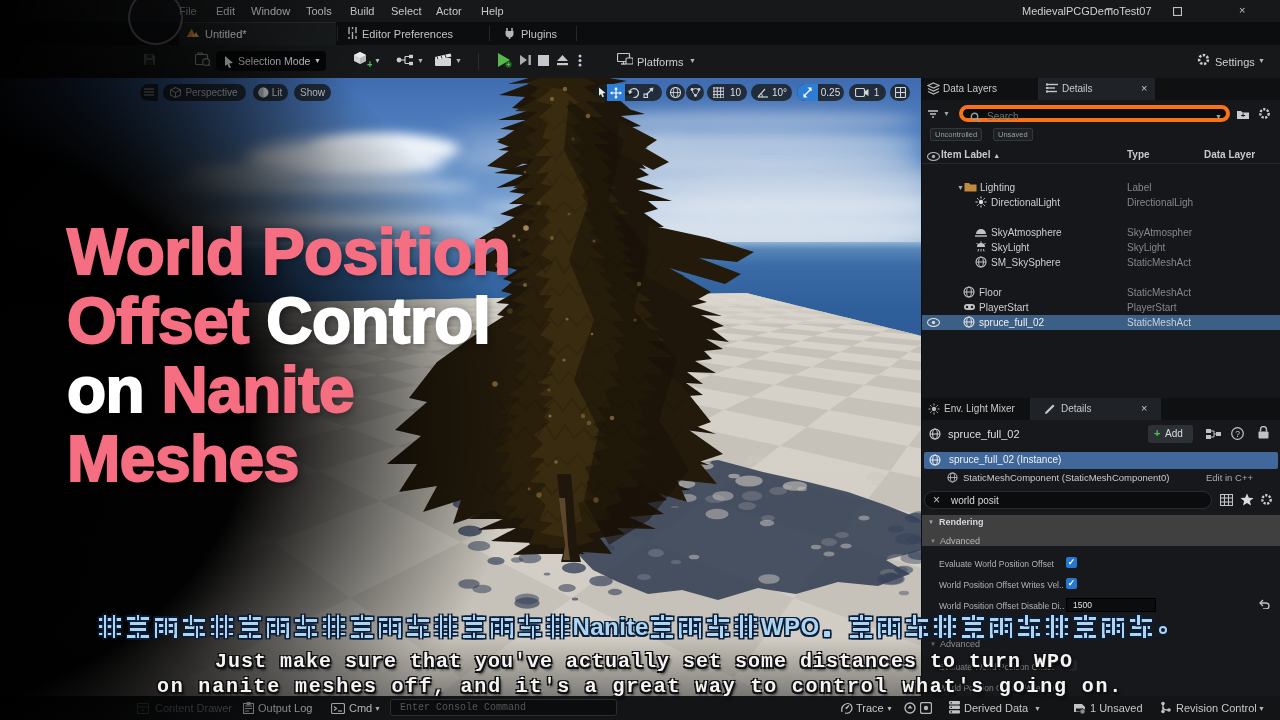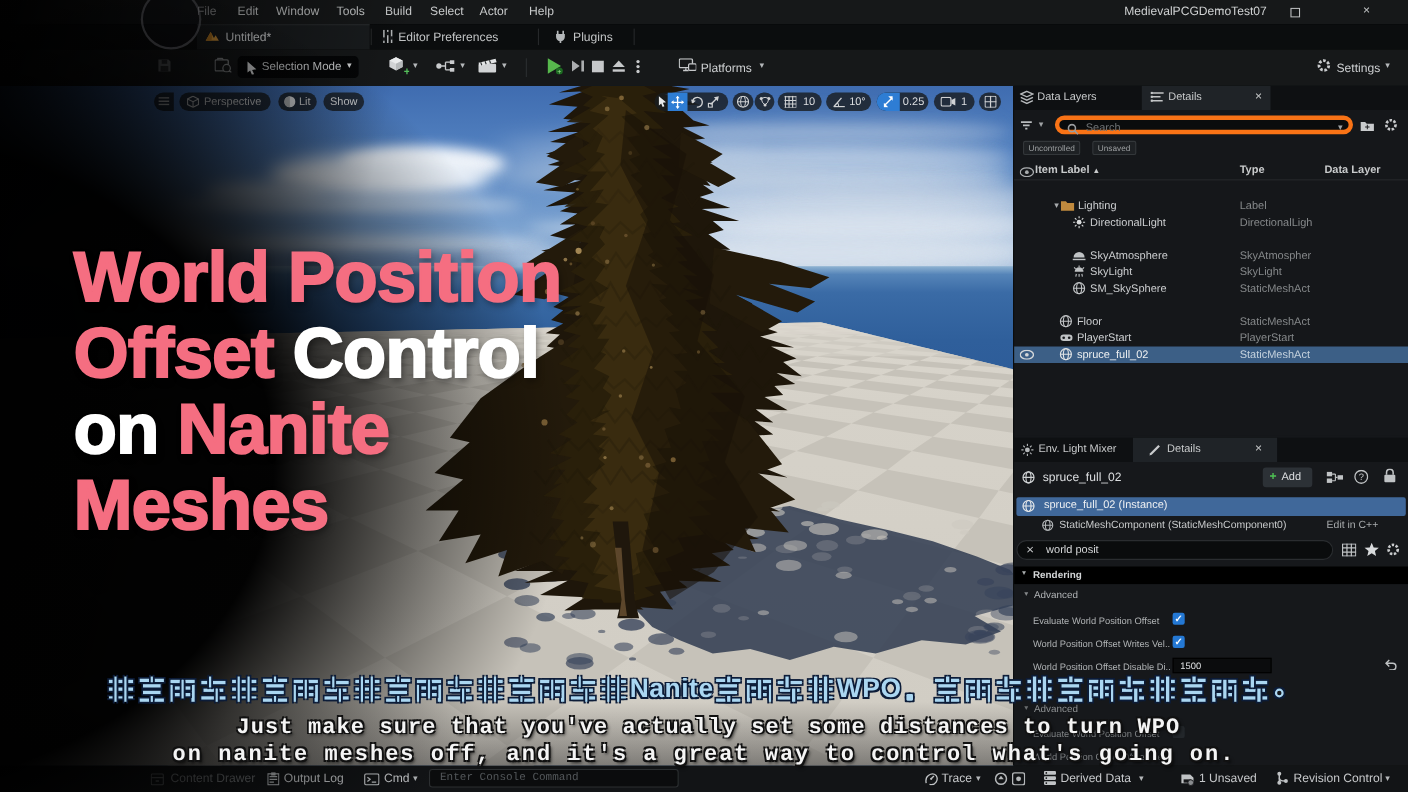--- a/index.html
+++ b/index.html
@@ -709,21 +709,21 @@
             <line x1="0" y1="8" x2="13" y2="8"></line>
           </g>
         </svg>
   <svg class="abs" style="left:318px;top:73px" width="14" height="13">
           <path d="M7 0.5 L8.8 4.8 13.5 5 9.9 8 11 12.5 7 10 3 12.5 4.1 8 0.5 5 5.2 4.8 Z" fill="#d8dadc"></path>
         </svg>
   <svg class="abs" style="left:338px;top:73px" width="13" height="13">
           <circle cx="6.5" cy="6.5" r="4.2" fill="none" stroke="#c9cbcd" stroke-width="2.4" stroke-dasharray="2.2 1.4"></circle>
           <circle cx="6.5" cy="6.5" r="1.8" fill="#16181b"></circle>
         </svg>
-  <div class="abs" style="left:0;top:95px;width:358px;height:16px;background:#000000">
+  <div class="abs" style="left:0;top:95px;width:358px;height:31px;background:#404040">
     <span class="car" style="left:6px;top:4px;font-size:6px">▼</span>
           <span class="rtxt" style="left:17px;top:2px;font-weight:bold;font-size:9px;color:#d4d6d8">Rendering</span>
   </div>
   <div class="abs" style="left:0;top:115px;width:358px;height:14px">
     <span class="car" style="left:8px;top:3px;font-size:6px;color:#85888a">▼</span>
           <span class="rtxt" style="left:18px;top:1px;font-size:9px;color:#b2b5b7">Advanced</span>
   </div>
   <span class="rtxt" style="left:17px;top:139px;font-size:8.5px;color:#b0b3b5">Evaluate World Position Offset</span>
   <div class="cbox" style="left:144px;top:137px">✓</div>
   <span class="rtxt" style="left:17px;top:160px;font-size:8.5px;color:#b0b3b5">World Position Offset Writes Vel..</span>

